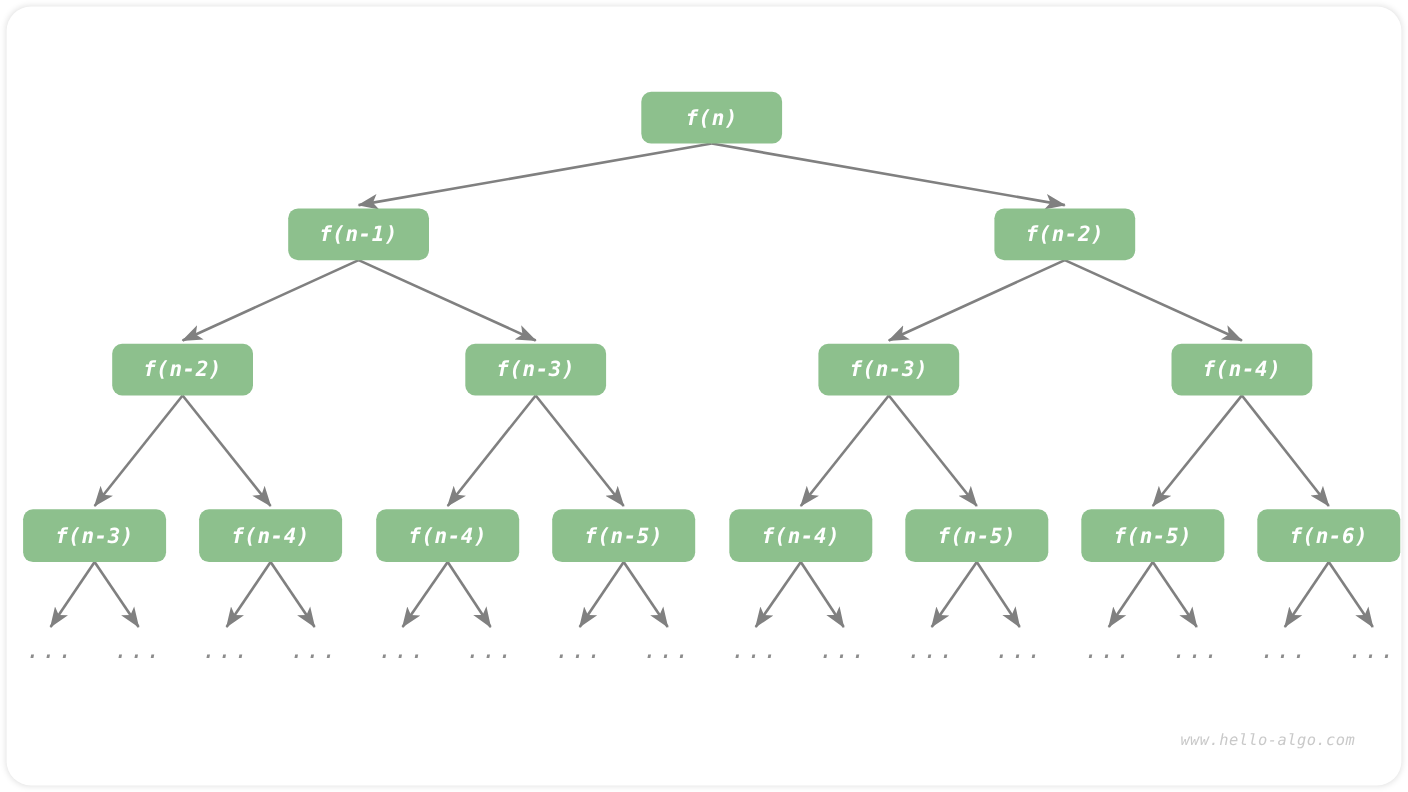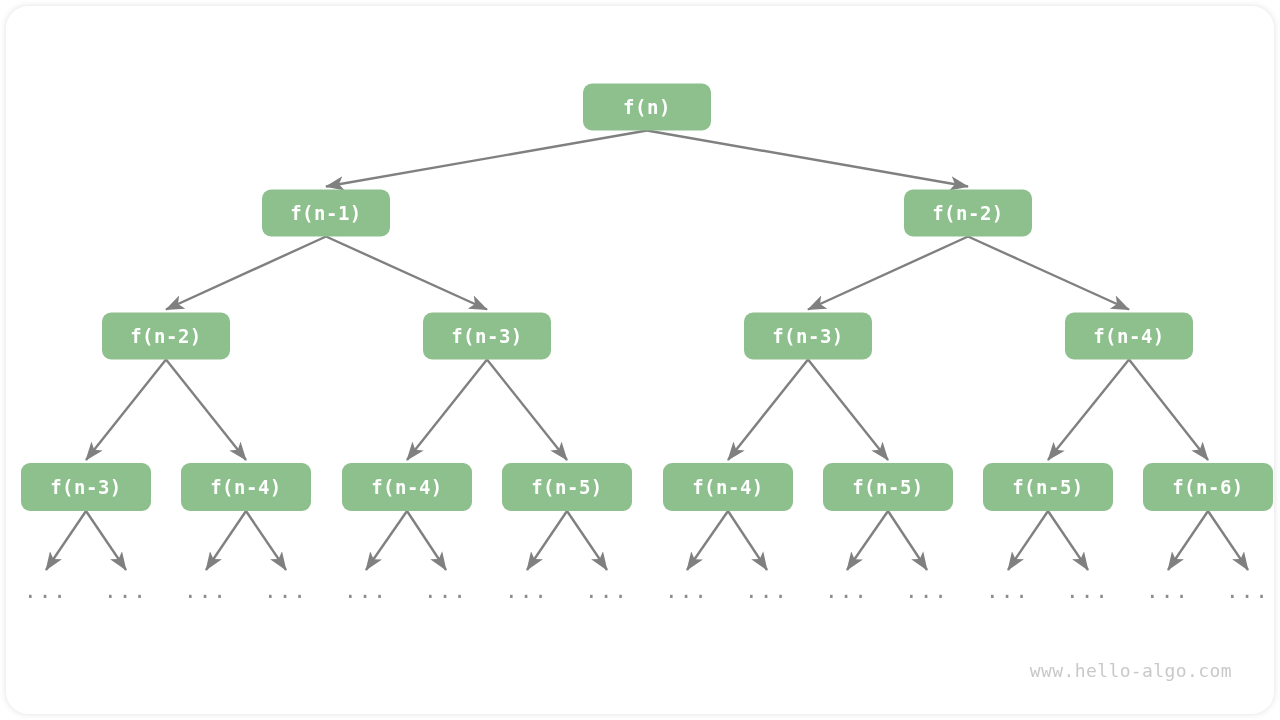--- a/index.html
+++ b/index.html
@@ -21,20 +21,21 @@
     position: absolute;
     left: 6px;
     top: 6px;
     width: 1268px;
     height: 708px;
     background: #ffffff;
     border-radius: 22px;
     box-shadow: 0 0 6px rgba(0,0,0,0.13);
     box-sizing: border-box;
     overflow: hidden;
+    font-style: italic;
   }
   #tree-svg {
     position: absolute;
     left: 0;
     top: 0;
     width: 1280px;
     height: 720px;
     display: block;
   }
   .node-rect {
@@ -63,21 +64,21 @@
     text-anchor: middle;
     dominant-baseline: middle;
     letter-spacing: 2px;
   }
   #watermark {
     position: absolute;
     right: 42px;
     bottom: 33px;
     color: #c9c9c9;
     font-family: "DejaVu Sans Mono", "Liberation Mono", monospace;
-    font-size: 18px;
+    font-size: 14px;
     letter-spacing: 0.4px;
     white-space: nowrap;
   }
 </style>
 </head>
 <body>
 
 <div id="page">
   <div id="card">
     <svg id="tree-svg" viewBox="0 0 1280 720" xmlns="http://www.w3.org/2000/svg">

